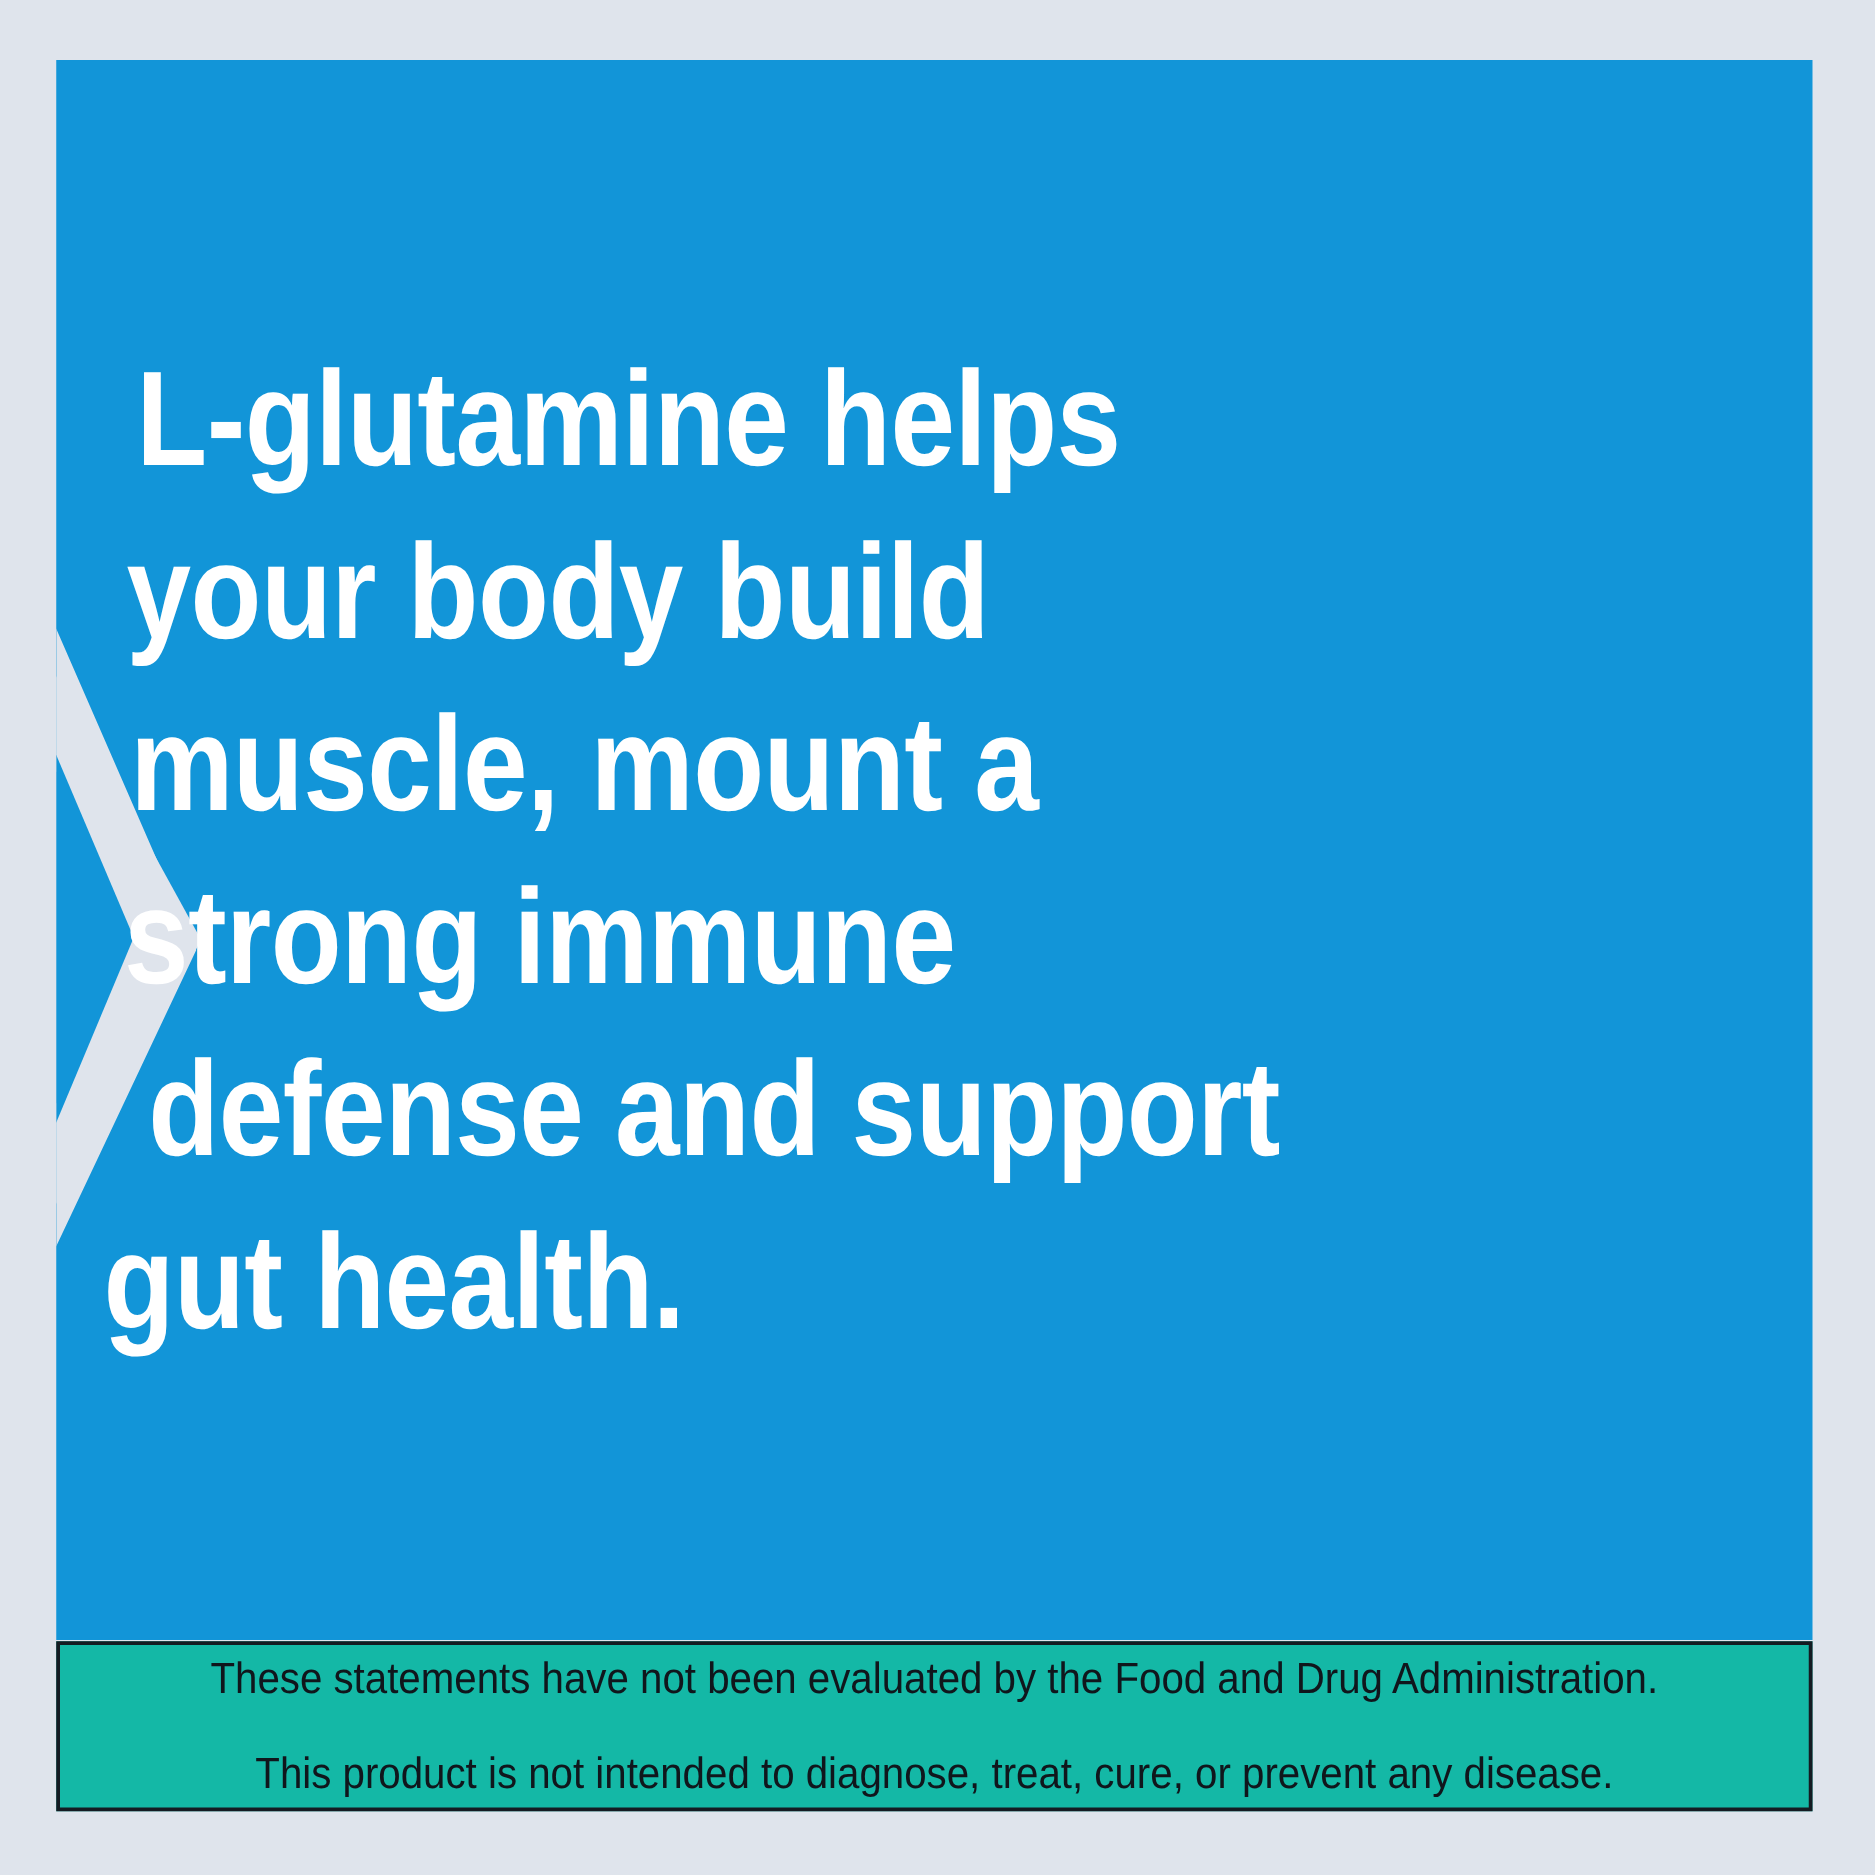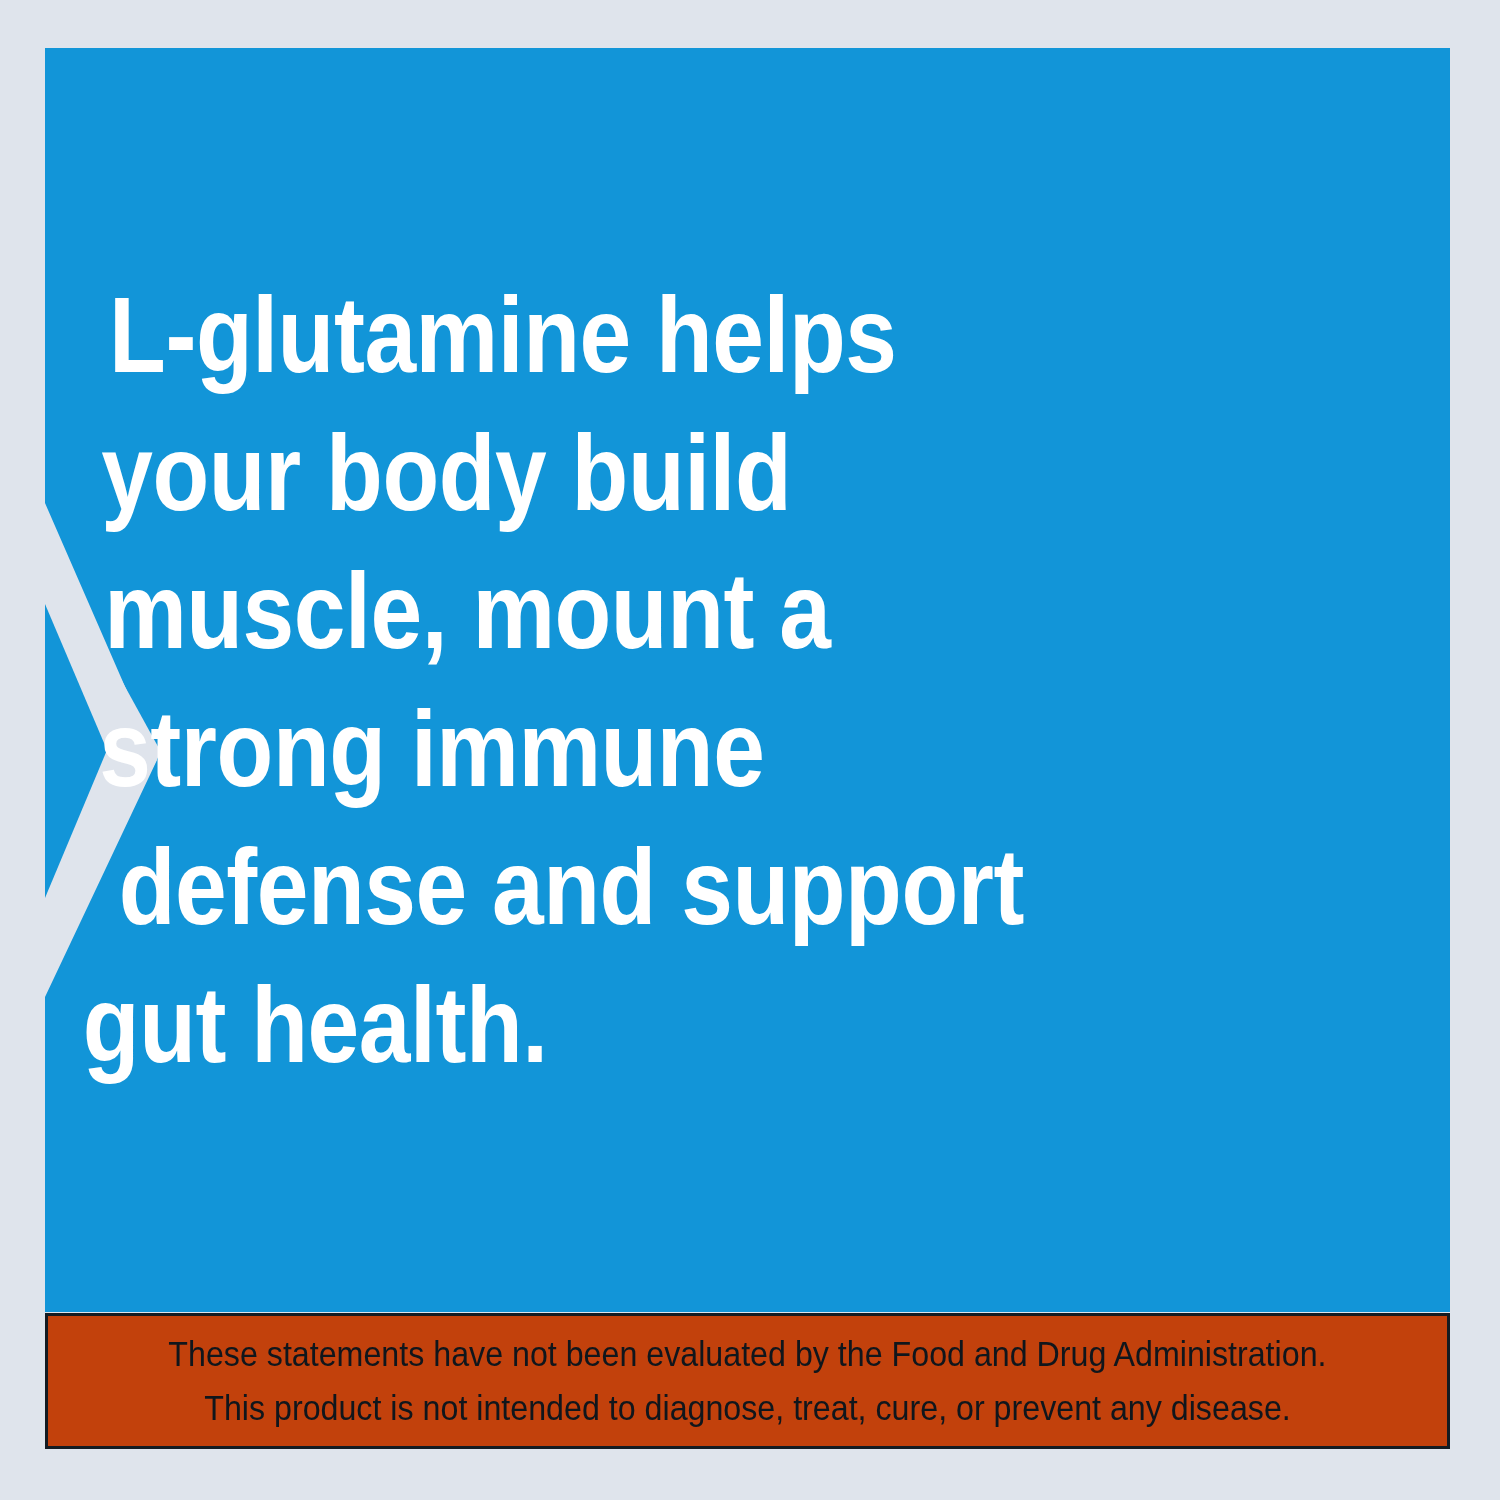--- a/index.html
+++ b/index.html
@@ -71,26 +71,26 @@
   }
 
   
   .disclaimer-box {
     position: absolute;
     left: 45px;
     top: 1313px;
     width: 1405px;
     height: 136px;
     box-sizing: border-box;
-    background: #c2410c;
+    background: #14b8a6;
     border: 3px solid #141b22;
     display: flex;
     flex-direction: column;
     align-items: center;
-    justify-content: center;
+    justify-content: space-between;
   }
   .disclaimer-line {
     display: block;
     color: #10161c;
     font-family: "Liberation Sans Narrow", "Liberation Sans", sans-serif;
     font-weight: 400;
     font-size: 35px;
     line-height: 54px;
     white-space: nowrap;
     text-align: center;

